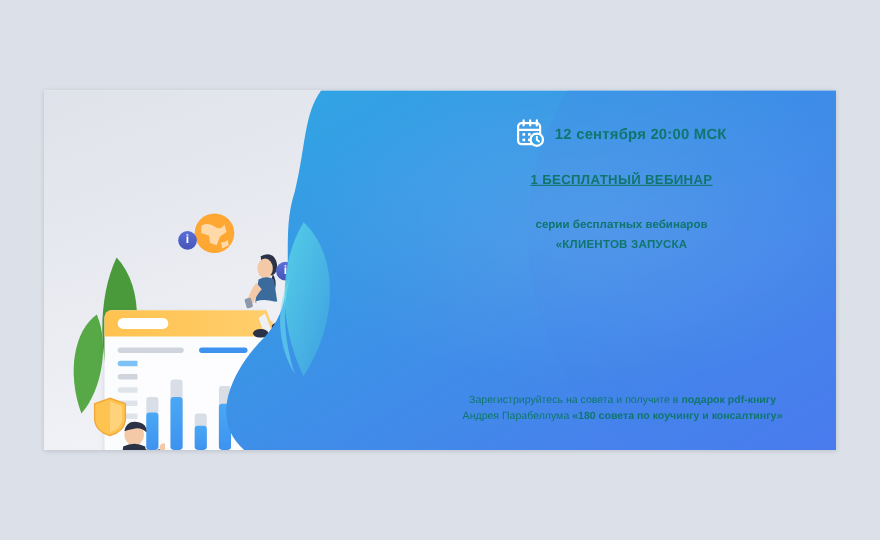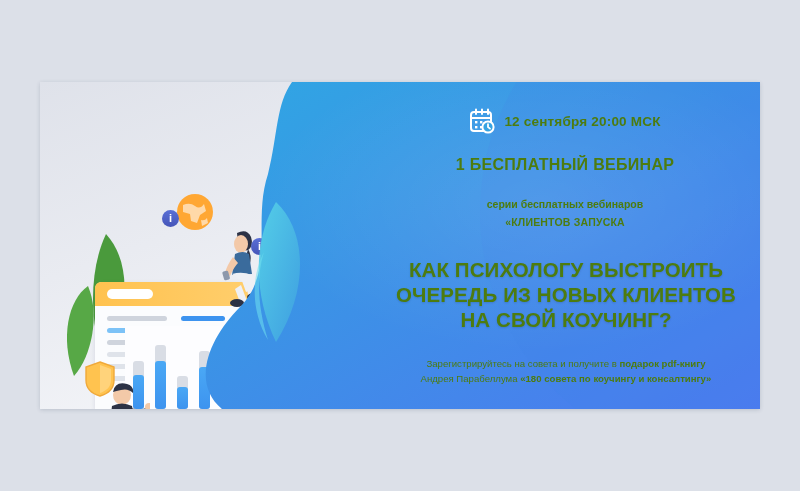--- a/index.html
+++ b/index.html
@@ -67,29 +67,29 @@
   .globe{position:absolute;left:135px;top:110px;width:40px;height:40px;}
   .lock{position:absolute;left:291px;top:167px;width:30px;height:36px;}
 
   .ibadge{position:absolute;border-radius:50%;
     background:linear-gradient(180deg,#5a6fd6,#4555b8);
     color:#fff;font-weight:bold;text-align:center;}
 
   .person{position:absolute;}
 
   
-  .txt{position:absolute;left:330px;top:0;width:390px;height:327px;color:#4d7c0f;text-align:center;}
+  .txt{position:absolute;left:330px;top:0;width:390px;height:327px;color:#0f766e;text-align:center;}
 
   .daterow{position:absolute;left:0;top:26px;width:390px;
     display:flex;align-items:center;justify-content:center;gap:9px;}
   .cal{width:26px;height:26px;flex:0 0 auto;}
   .datetext{font-size:13.5px;font-weight:bold;letter-spacing:.2px;white-space:nowrap;}
 
   .webinar{position:absolute;left:0;top:74px;width:390px;
-    font-size:16px;font-weight:bold;letter-spacing:.3px;}
+    font-size:12px;font-weight:bold;letter-spacing:.3px;text-decoration:underline;}
 
   .series{position:absolute;left:0;top:115px;width:390px;
     font-size:10.5px;font-weight:bold;line-height:1.35;}
   .seriesname{position:absolute;left:0;top:133px;width:390px;
     font-size:10.5px;font-weight:bold;line-height:1.35;letter-spacing:.2px;}
 
   .headline{position:absolute;left:2px;top:175px;width:388px;
     font-size:20.5px;font-weight:bold;line-height:1.22;letter-spacing:.1px;
     text-shadow:0 1px 2px rgba(20,40,90,.18);}
 
@@ -265,25 +265,20 @@
         <span class="datetext">12 сентября 20:00 МСК</span>
       </div>
 
       <div class="webinar">1 БЕСПЛАТНЫЙ ВЕБИНАР</div>
 
       <div class="series">серии бесплатных вебинаров</div>
       <div class="seriesname">
         <span>«КЛИЕНТОВ ЗАПУСКА</span><br>
       </div>
 
-      <div class="headline">
-        <span>КАК ПСИХОЛОГУ ВЫСТРОИТЬ</span><br>
-        <span>ОЧЕРЕДЬ ИЗ НОВЫХ КЛИЕНТОВ</span><br>
-        <span>НА СВОЙ КОУЧИНГ?</span>
-      </div>
 
       <div class="foot">
         <span>Зарегистрируйтесь на совета и получите в </span><b>подарок pdf-книгу</b><br>
         <span>Андрея Парабеллума </span><b>«180 совета по коучингу и консалтингу»</b>
       </div>
     </div>
 
   </div>
 </div>
 

